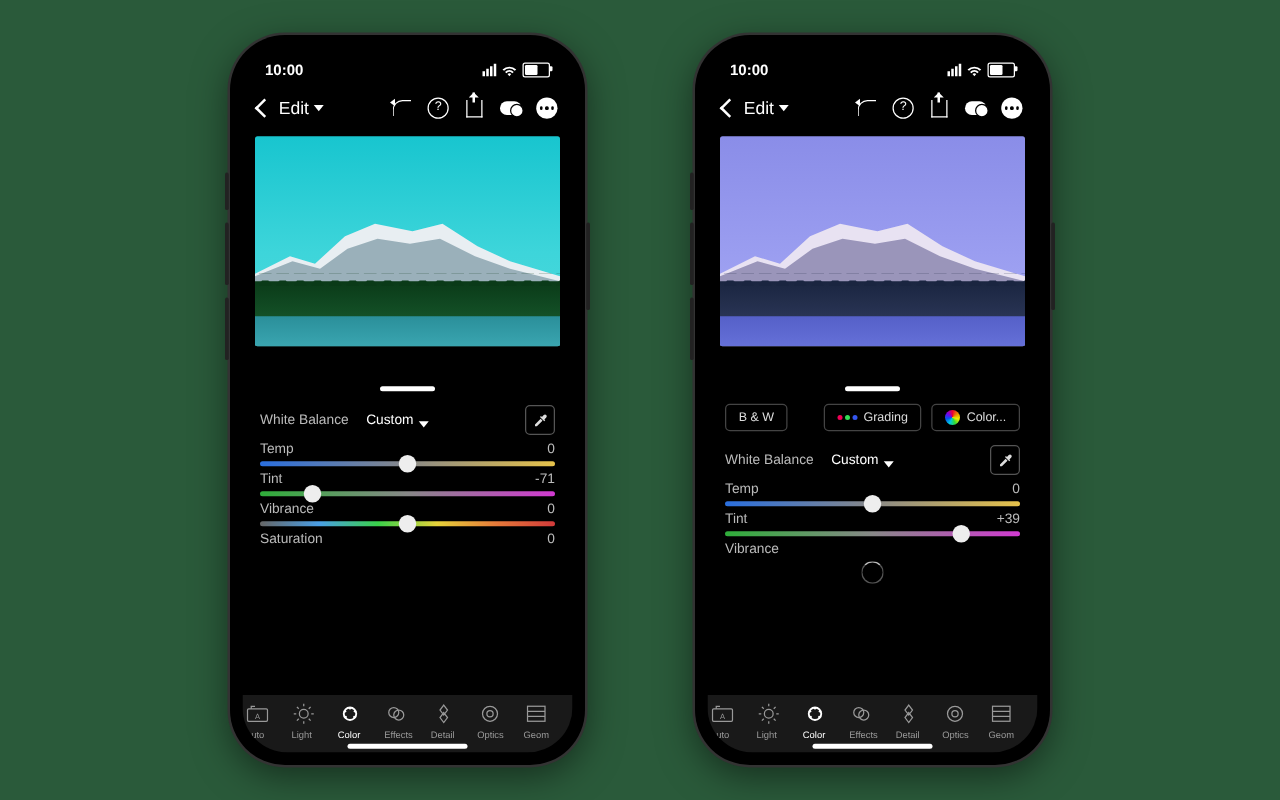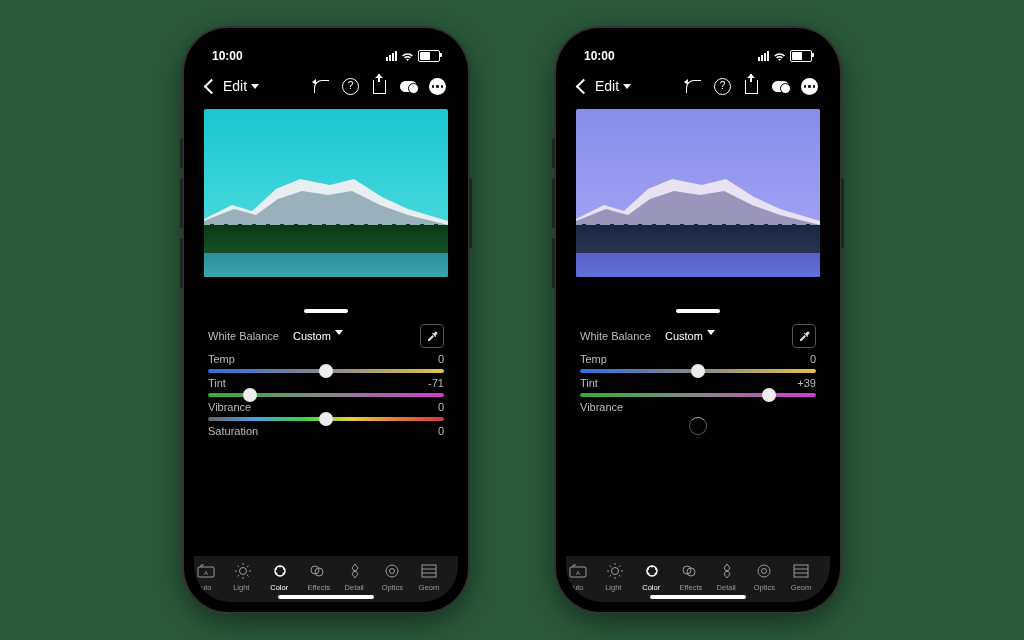--- a/index.html
+++ b/index.html
@@ -46,21 +46,21 @@
   .trees-b{background:linear-gradient(#1a2540,#2a3555)}
   .trees::before{content:"";position:absolute;top:-6px;left:0;right:0;height:10px;background:radial-gradient(circle at 8px 10px,currentColor 5px,transparent 5px) repeat-x;background-size:14px 10px}
   .trees-a::before{color:#0a3a18}.trees-b::before{color:#1a2540}
   .water{position:absolute;left:0;right:0;bottom:0;height:24px}
   .water-a{background:linear-gradient(#2a8f9a,#3aa5b0)}
   .water-b{background:linear-gradient(#5560c8,#6570d8)}
   .handle{width:44px;height:4px;background:#fff;border-radius:2px;margin:32px auto 0}
   .panel{padding:10px 14px 0;font-size:11px;color:#bbb}
   .row{display:flex;align-items:center;justify-content:space-between;min-height:26px}
   .wb{display:flex;align-items:center;gap:14px}
-  .dd{color:#fff;display:flex;align-items:flex-start;gap:4px}
+  .dd{color:#fff;display:flex;align-items:flex-end;gap:4px}
   .dd .caret{border-top-color:#fff}
   .eyed{width:22px;height:22px;border:1px solid #555;border-radius:4px;display:flex;align-items:center;justify-content:center}
   .eyed svg{width:13px;height:13px}
   .slider{margin:4px 0 0;position:relative}
   .slider .lbl{display:flex;justify-content:space-between;margin-bottom:4px}
   .track{height:4px;border-radius:2px;position:relative}
   .t-temp{background:linear-gradient(90deg,#2a6fdf,#888 50%,#e6c24a)}
   .t-tint{background:linear-gradient(90deg,#2fae3a,#888 50%,#d13ad1)}
   .t-vib{background:linear-gradient(90deg,#666,#4a9fe6 20%,#3ad14a 40%,#e6d23a 60%,#e67a3a 80%,#d13a3a)}
   .thumb{position:absolute;top:-5px;width:14px;height:14px;background:#eee;border-radius:50%;transform:translateX(-50%)}
@@ -345,20 +345,35 @@
             </svg>
           </div>
         <div class="trees trees-b"></div>
         <div class="water water-b"></div>
       </div>
 
       <div class="handle"></div>
 
       <div class="panel">
 
+        <div class="sect">
+          <span class="pill">B &amp; W</span>
+          <span class="pill mix">
+              <span class="mixdots">
+                <i style="background:#e05"></i>
+                <i style="background:#3d5"></i>
+                <i style="background:#35e"></i>
+              </span>
+              <span>Grading</span>
+            </span>
+          <span class="pill">
+              <span class="ring"></span>
+              <span>Color...</span>
+            </span>
+        </div>
 
         <div class="row">
           <div class="wb">
             <span>White Balance</span>
             <span class="dd">
                 <span>Custom</span>
                 <span class="caret"></span>
               </span>
           </div>
           <span class="eyed">

